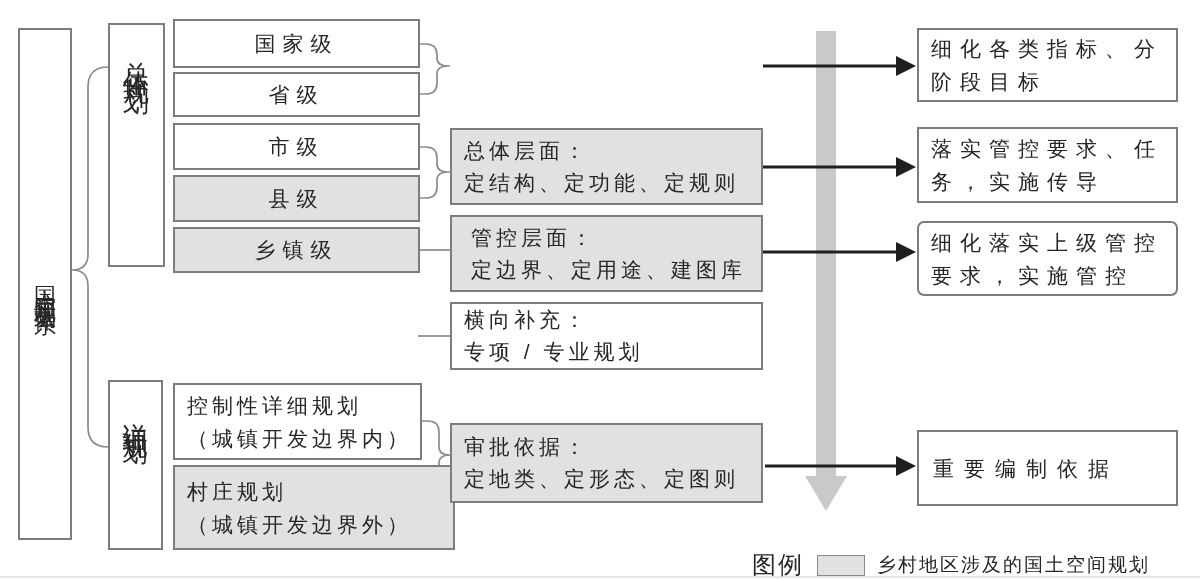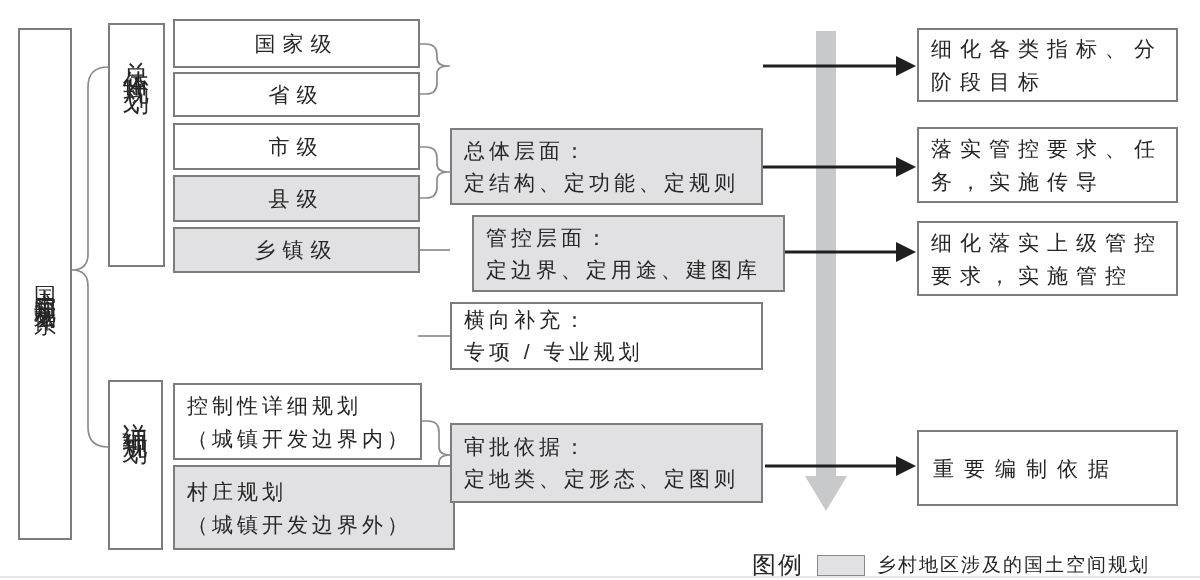--- a/index.html
+++ b/index.html
@@ -114,42 +114,42 @@
   </div>
   <div class="box lines pad gray" style="left:173px;top:465px;width:282px;height:85px;letter-spacing:4px;line-height:33px;">
     <span class="lines">村庄规划
 （城镇开发边界外）</span>
   </div>
 
   <div class="box lines pad fn gray" style="left:450px;top:128px;width:313px;height:77px;">
     <span class="lines">总体层面：
 定结构、定功能、定规则</span>
   </div>
-  <div class="box lines pad fn gray" style="left:472px;top:215px;width:313px;height:77px;">
+  <div class="box lines pad fn gray" style="left:450px;top:215px;width:313px;height:77px;justify-content:center;">
     <span class="lines">管控层面：
 定边界、定用途、建图库</span>
   </div>
   <div class="box lines pad fn" style="left:450px;top:302px;width:313px;height:68px;">
     <span class="lines">横向补充：
 专项 / 专业规划</span>
   </div>
   <div class="box lines pad fn gray" style="left:450px;top:423px;width:313px;height:80px;">
     <span class="lines">审批依据：
 定地类、定形态、定图则</span>
   </div>
 
   <div class="box out lines" style="left:917px;top:28px;width:261px;height:74px;">
     <span class="lines">细化各类指标、分
 阶段目标</span>
   </div>
   <div class="box out lines" style="left:917px;top:127px;width:261px;height:76px;">
     <span class="lines">落实管控要求、任
 务，实施传导</span>
   </div>
-  <div class="box out lines" style="left:917px;top:221px;width:261px;height:75px;">
+  <div class="box out lines" style="left:917px;top:221px;width:261px;height:75px;border-radius:7px;">
     <span class="lines">细化落实上级管控
 要求，实施管控</span>
   </div>
   <div class="box out" style="left:917px;top:430px;width:261px;height:76px;letter-spacing:10px;padding-left:14px;">
     <span>重要编制依据</span>
   </div>
 
   <div class="legend" style="left:752px;top:549px;">
     <span class="legend-title">图例</span>
     <span class="legend-swatch"></span>

